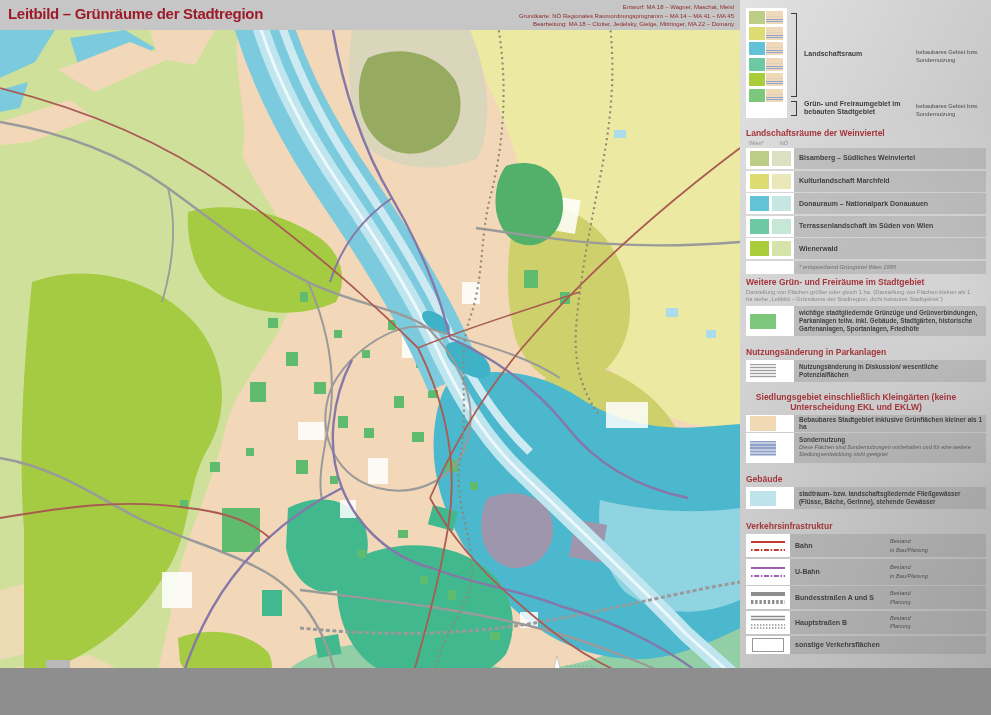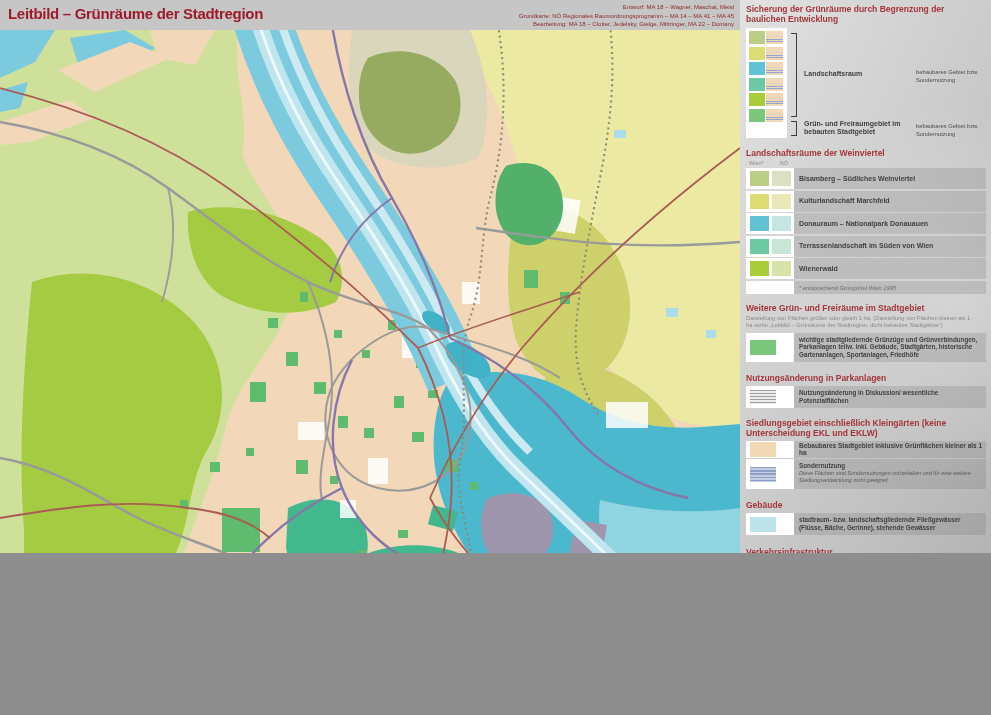--- a/index.html
+++ b/index.html
@@ -1,16 +1,16 @@
 <!DOCTYPE html>
 <html><head>
 <meta charset="utf-8">
 <style>
   html,body{margin:0;padding:0;background:#8e8e8e;}
-  .stage{position:relative;width:991px;height:553px;background:#c6c6c6;overflow:hidden;
+  .stage{position:relative;width:991px;height:668px;background:#c6c6c6;overflow:hidden;
          font-family:"Liberation Sans",sans-serif;}
   
   .topbar{position:absolute;left:0;top:0;width:740px;height:30px;background:#c6c6c6;}
   .map-title{position:absolute;left:8px;top:5px;font-size:15px;font-weight:bold;color:#9c1b2a;letter-spacing:-0.3px;}
   .credits{position:absolute;right:6px;top:3px;text-align:right;font-size:6px;line-height:1.45;color:#8d2a2a;}
   
   .map-area{position:absolute;left:0;top:30px;width:740px;height:685px;}
   
   .legend{position:absolute;left:740px;top:0;width:251px;height:715px;box-sizing:border-box;
           padding:4px 5px 0 6px;
@@ -231,21 +231,20 @@
       </g>
       <g>
         <rect x="692" y="642" width="17" height="17" fill="#fcfcfc" stroke="#888888" stroke-width="0.7"></rect>
         <text x="700.5" y="655" font-size="12" text-anchor="middle" fill="#222222">✈</text>
       </g>
     </svg>
   </div>
 
   <div class="legend">
 
-    <div class="sec-head" style="width:210px;">Sicherung der Grünräume durch Begrenzung der baulichen Entwicklung</div>
     <div class="sec1-block">
       <div class="sec1-swatches">
         <div class="pair">
             <div class="solid" style="background-color: rgb(188, 205, 134);"></div>
             <div class="striped"></div>
           </div>
         <div class="pair">
             <div class="solid" style="background-color: rgb(220, 220, 114);"></div>
             <div class="striped"></div>
           </div>
@@ -314,38 +313,38 @@
             <div class="sw" style="background-color: rgb(214, 228, 170);"></div>
           </div>
         <div class="lbl gray-bar">Wienerwald</div>
       </div>
       <div class="lrow" style="height:13px;">
         <div class="swcell" style="background:#fff;"></div>
         <div class="footnote-bar gray-bar" style="flex:1;">* entsprechend Grüngürtel Wien 1995</div>
       </div>
     </div>
 
-    <div class="sec-head" style="margin-top:9px;">Weitere Grün- und Freiräume im Stadtgebiet</div>
+    <div class="sec-head" style="margin-top:3px;">Weitere Grün- und Freiräume im Stadtgebiet</div>
     <div class="sec-sub" style="margin:2px 0 3px 0;width:225px;">Darstellung von Flächen größer oder gleich 1 ha. (Darstellung von Flächen kleiner als 1 ha siehe „Leitbild – Grünräume der Stadtregion, dicht bebautes Stadtgebiet“)</div>
     <div class="lrow">
       <div class="swcell" style="align-items:center;">
           <div class="sw-big" style="background-color: rgb(125, 199, 125);"></div>
         </div>
       <div class="multiline gray-bar" style="flex:1;">wichtige stadtgliedernde Grünzüge und Grünverbindungen, Parkanlagen teilw. inkl. Gebäude, Stadtgärten, historische Gartenanlagen, Sportanlagen, Friedhöfe</div>
     </div>
 
     <div class="sec-head" style="margin-top:11px;">Nutzungsänderung in Parkanlagen</div>
     <div class="lrow" style="margin-top:3px;">
       <div class="swcell">
           <div class="striped-gray"></div>
         </div>
       <div class="multiline gray-bar" style="flex:1;display:flex;align-items:center;">Nutzungsänderung in Diskussion/ wesentliche Potenzialflächen</div>
     </div>
 
-    <div class="sec-head" style="margin-top:10px;width:220px;">Siedlungsgebiet einschließlich Kleingärten (keine Unterscheidung EKL und EKLW)</div>
+    <div class="sec-head" style="margin-top:10px;width:220px;text-align:center;">Siedlungsgebiet einschließlich Kleingärten (keine Unterscheidung EKL und EKLW)</div>
     <div class="lrow" style="margin-top:3px;height:17px;">
       <div class="swcell">
           <div class="sw-big" style="background-color: rgb(242, 217, 181);"></div>
         </div>
       <div class="lbl gray-bar" style="font-size:6.5px;">Bebaubares Stadtgebiet inklusive Grünflächen kleiner als 1 ha</div>
     </div>
     <div class="lrow" style="height:30px;">
       <div class="swcell">
           <div class="striped-blue"></div>
         </div>

